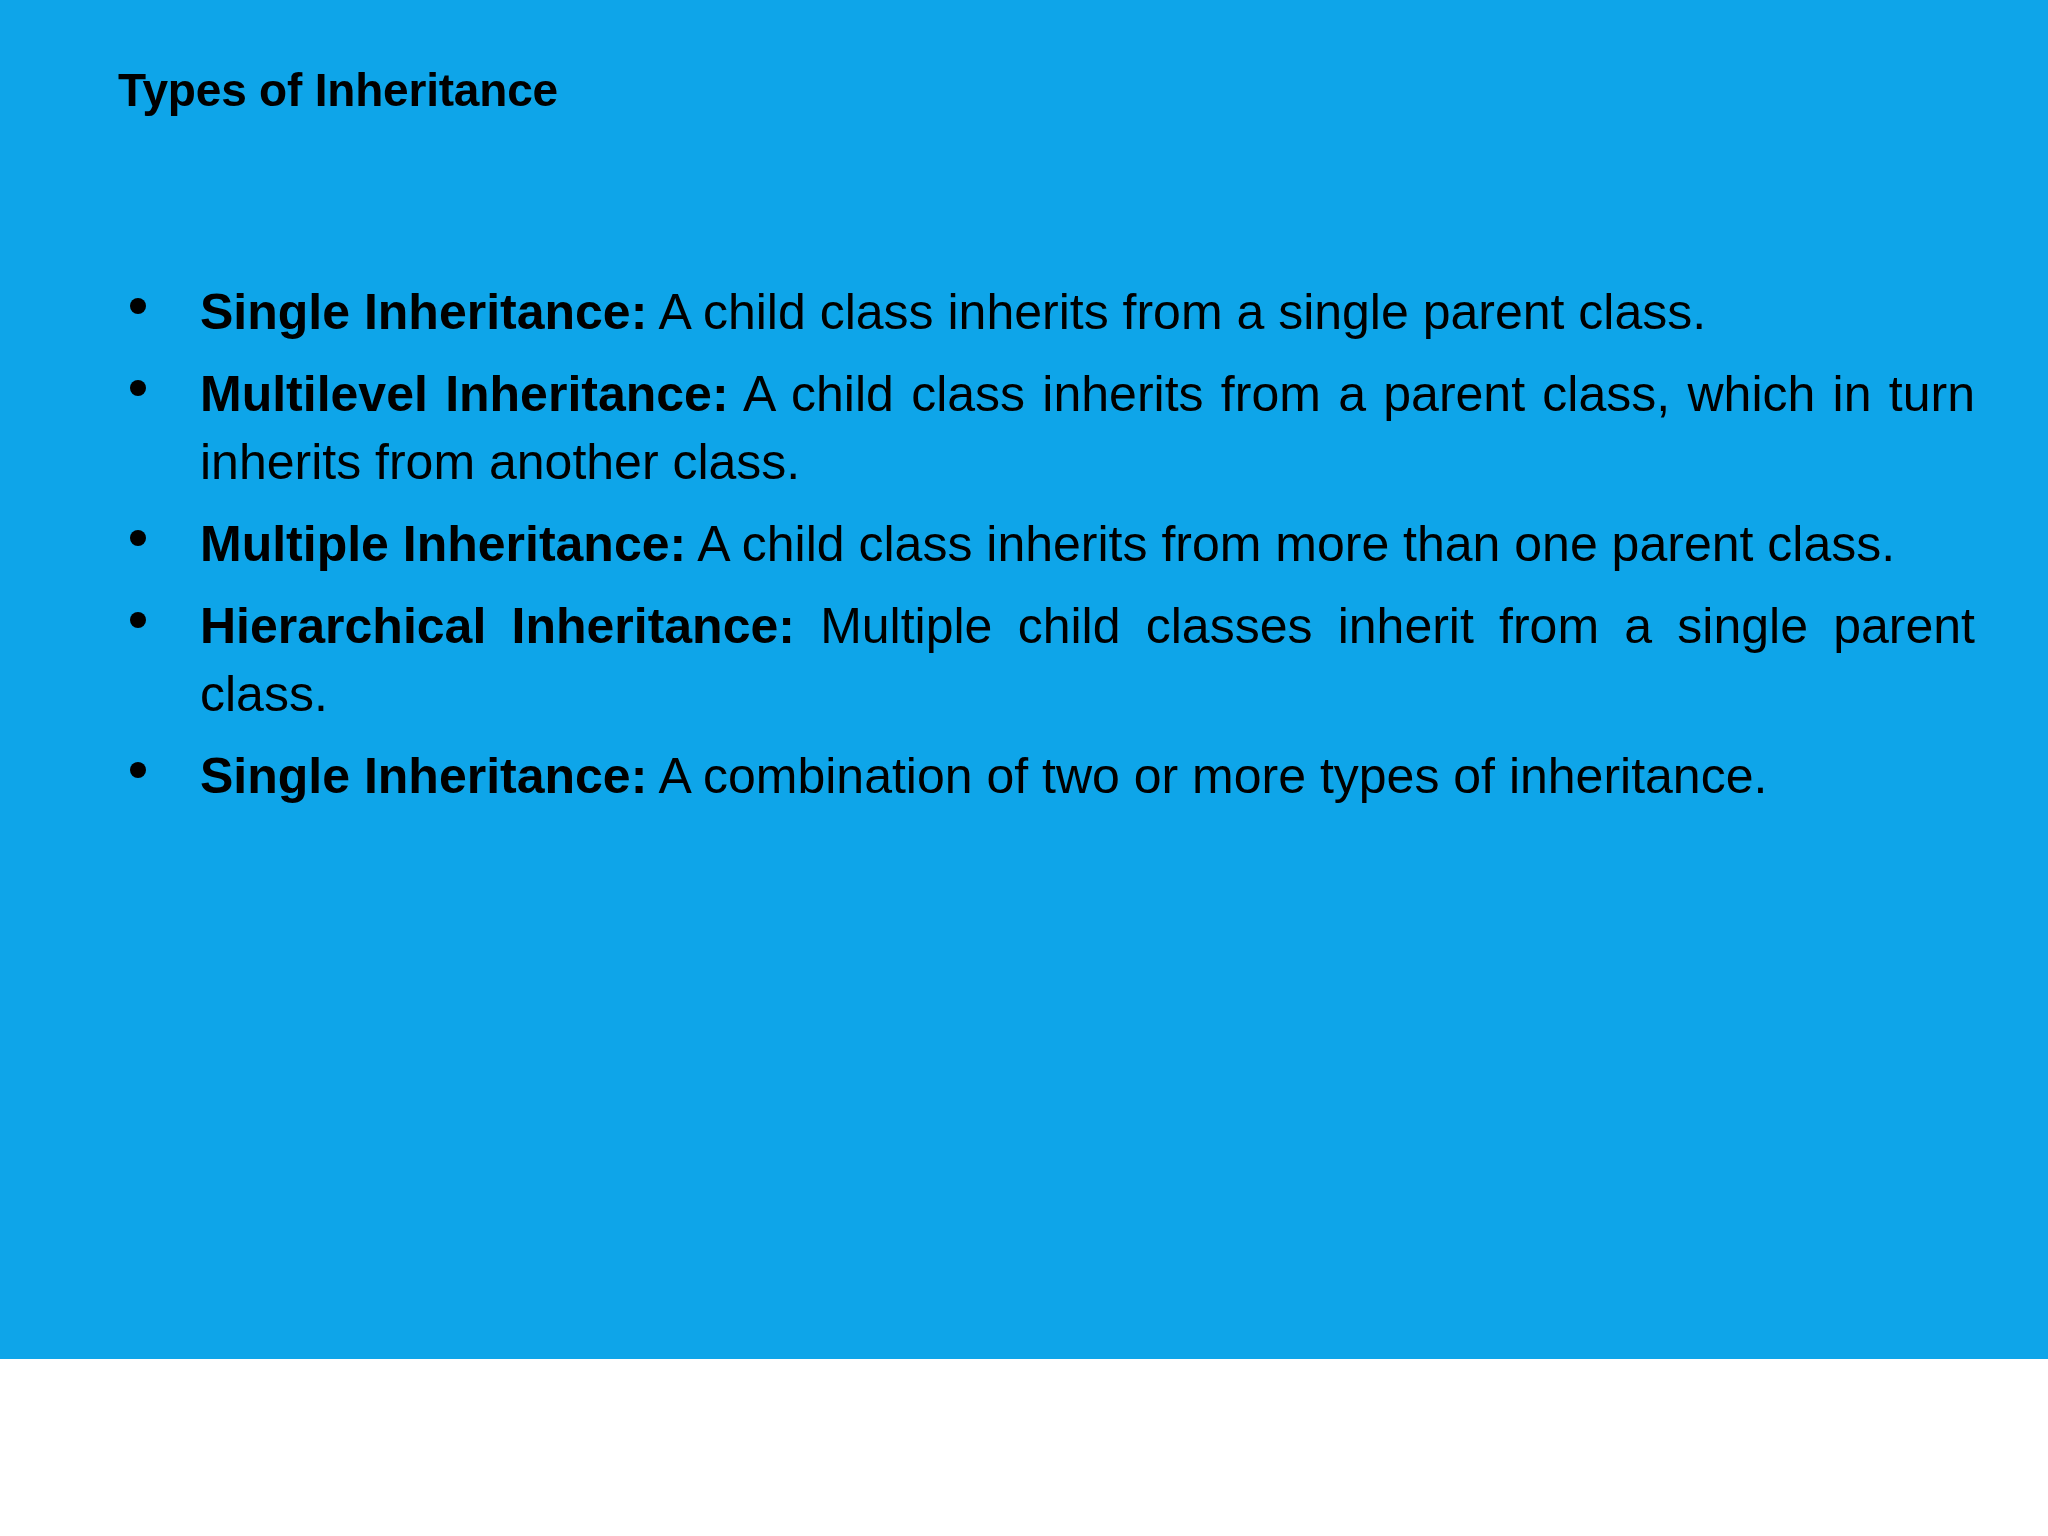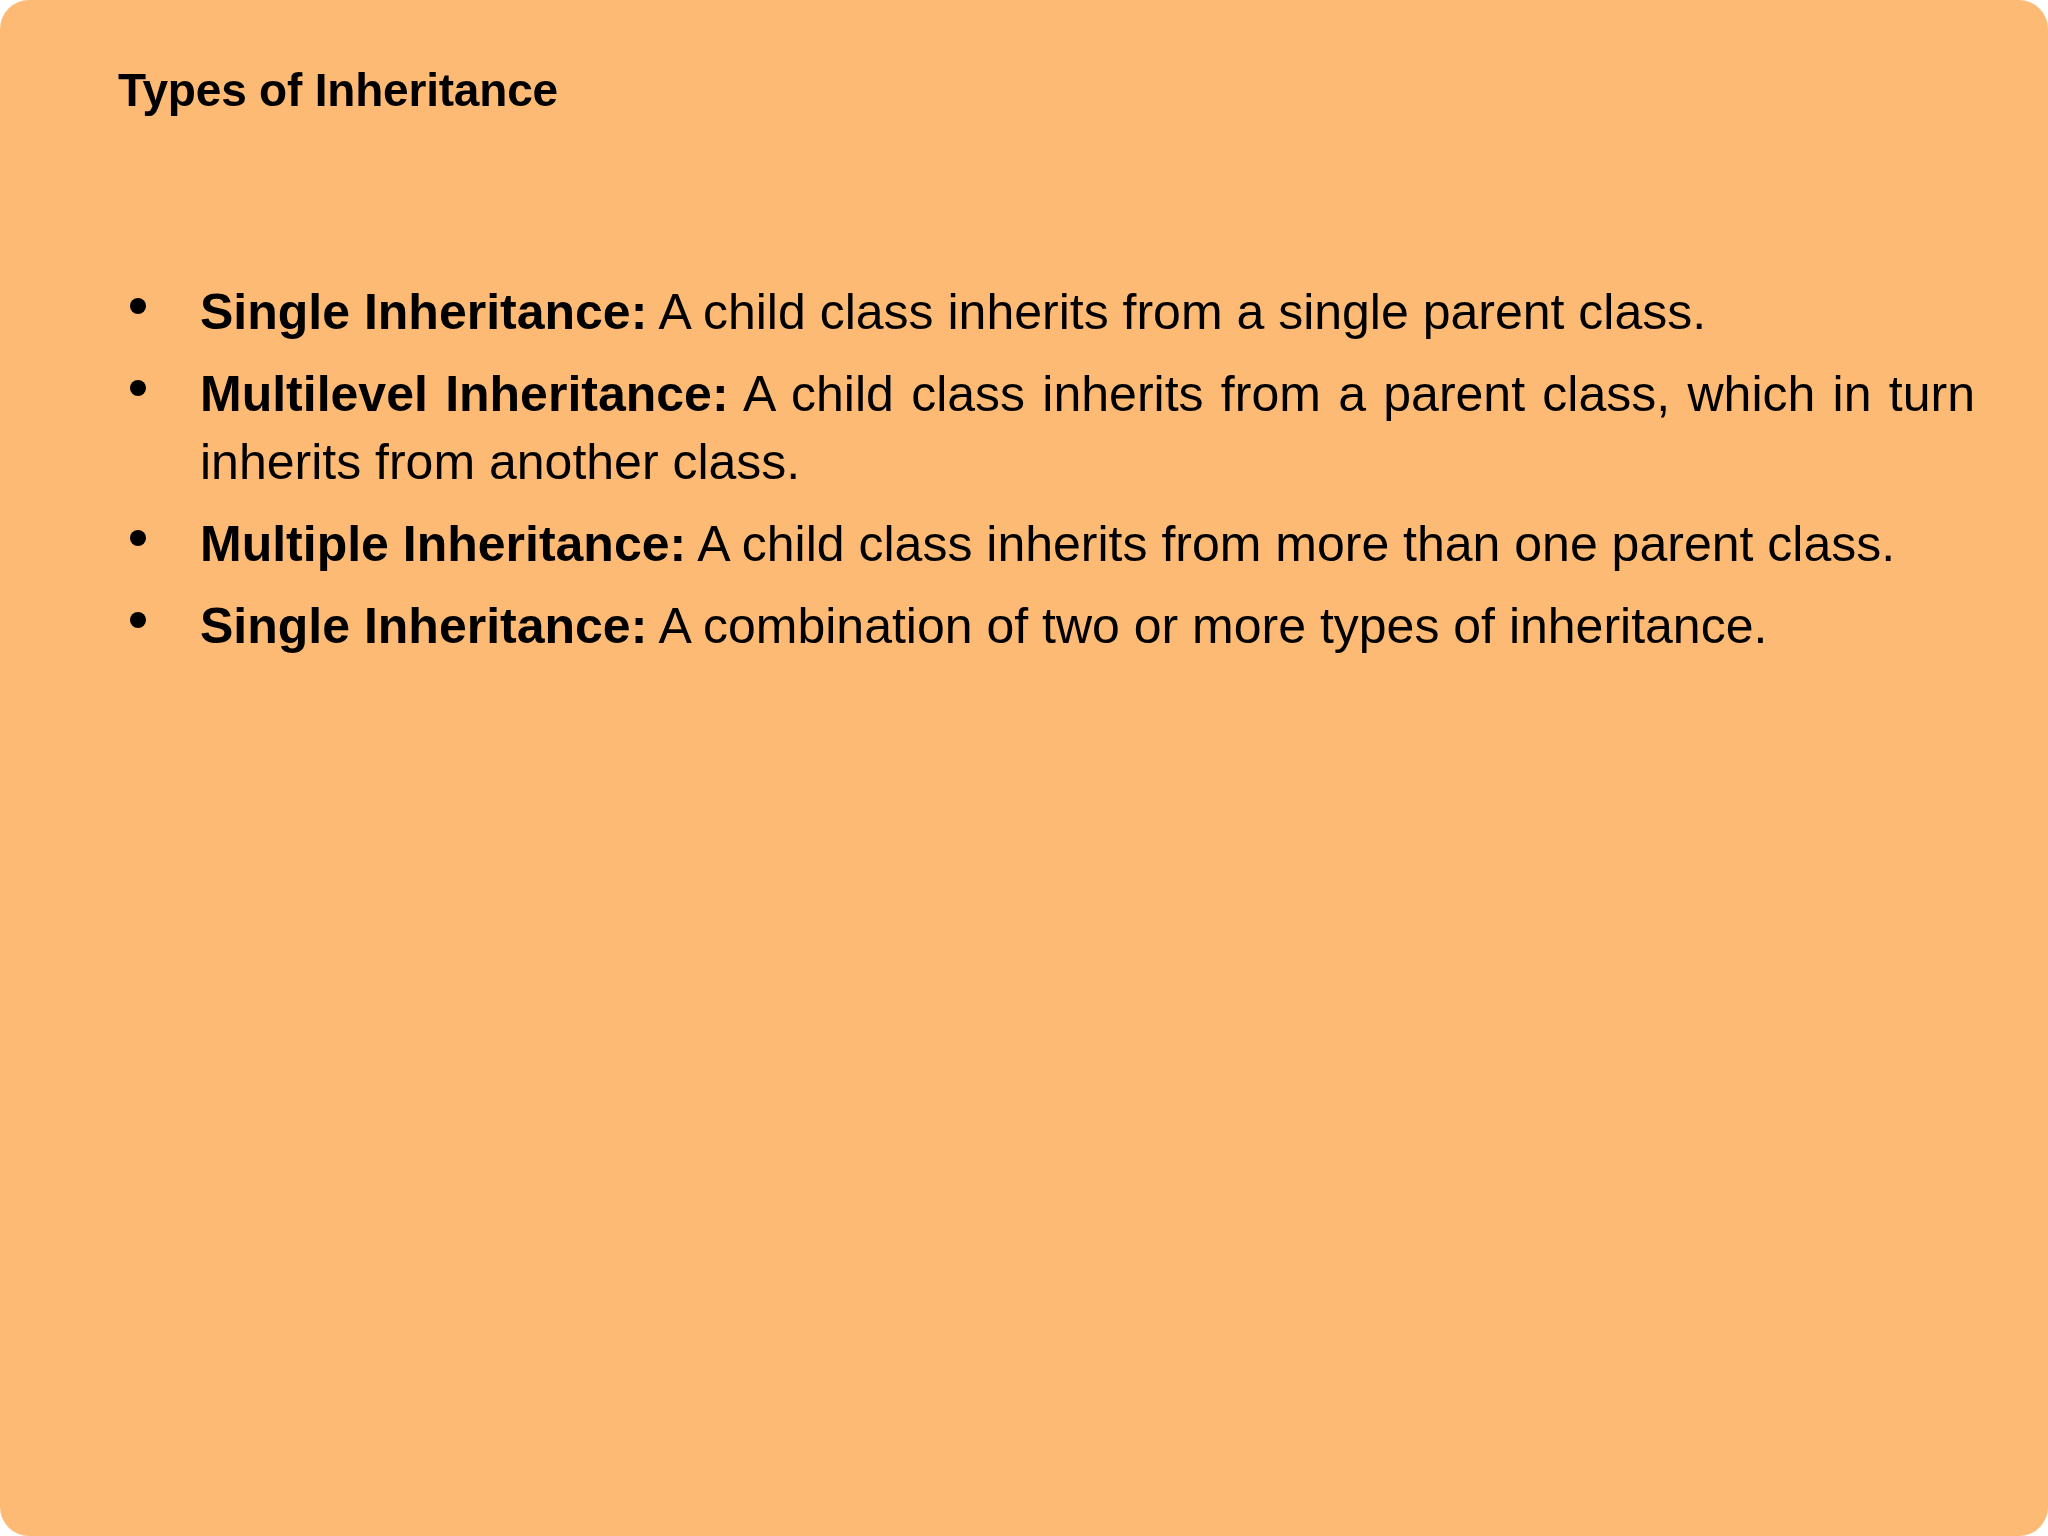--- a/index.html
+++ b/index.html
@@ -10,25 +10,24 @@
   }
 
   body {
     font-family: "Liberation Sans", "DejaVu Sans", sans-serif;
     color: #000000;
   }
 
   .slide {
     position: relative;
     width: 2048px;
-    height: 1536px;
-    background: #fdba74;
+    height: 1359px;
+    background: #0ea5e9;
     overflow: hidden;
     box-sizing: border-box;
-    border-radius: 29px;
   }
 
   
   .slide-title {
     position: absolute;
     left: 118px;
     top: 62px;
     width: 1820px;
     font-size: 46px;
     font-weight: 700;
@@ -113,20 +112,23 @@
       </li>
 
       <li class="bullet-item">
         <span class="bullet-marker"><span class="dot"></span></span><span class="term">Multilevel Inheritance:</span><span class="desc"> A child class inherits from a parent class, which in turn inherits from another class.</span>
       </li>
 
       <li class="bullet-item">
         <span class="bullet-marker"><span class="dot"></span></span><span class="term">Multiple Inheritance:</span><span class="desc"> A child class inherits from more than one parent class.</span>
       </li>
 
+      <li class="bullet-item">
+        <span class="bullet-marker"><span class="dot"></span></span><span class="term">Hierarchical Inheritance:</span><span class="desc"> Multiple child classes inherit from a single parent class.</span>
+      </li>
 
       <li class="bullet-item">
         <span class="bullet-marker"><span class="dot"></span></span><span class="term">Single Inheritance:</span><span class="desc"> A combination of two or more types of inheritance.</span>
       </li>
 
     </ul>
   </div>
 
 </div>
 

